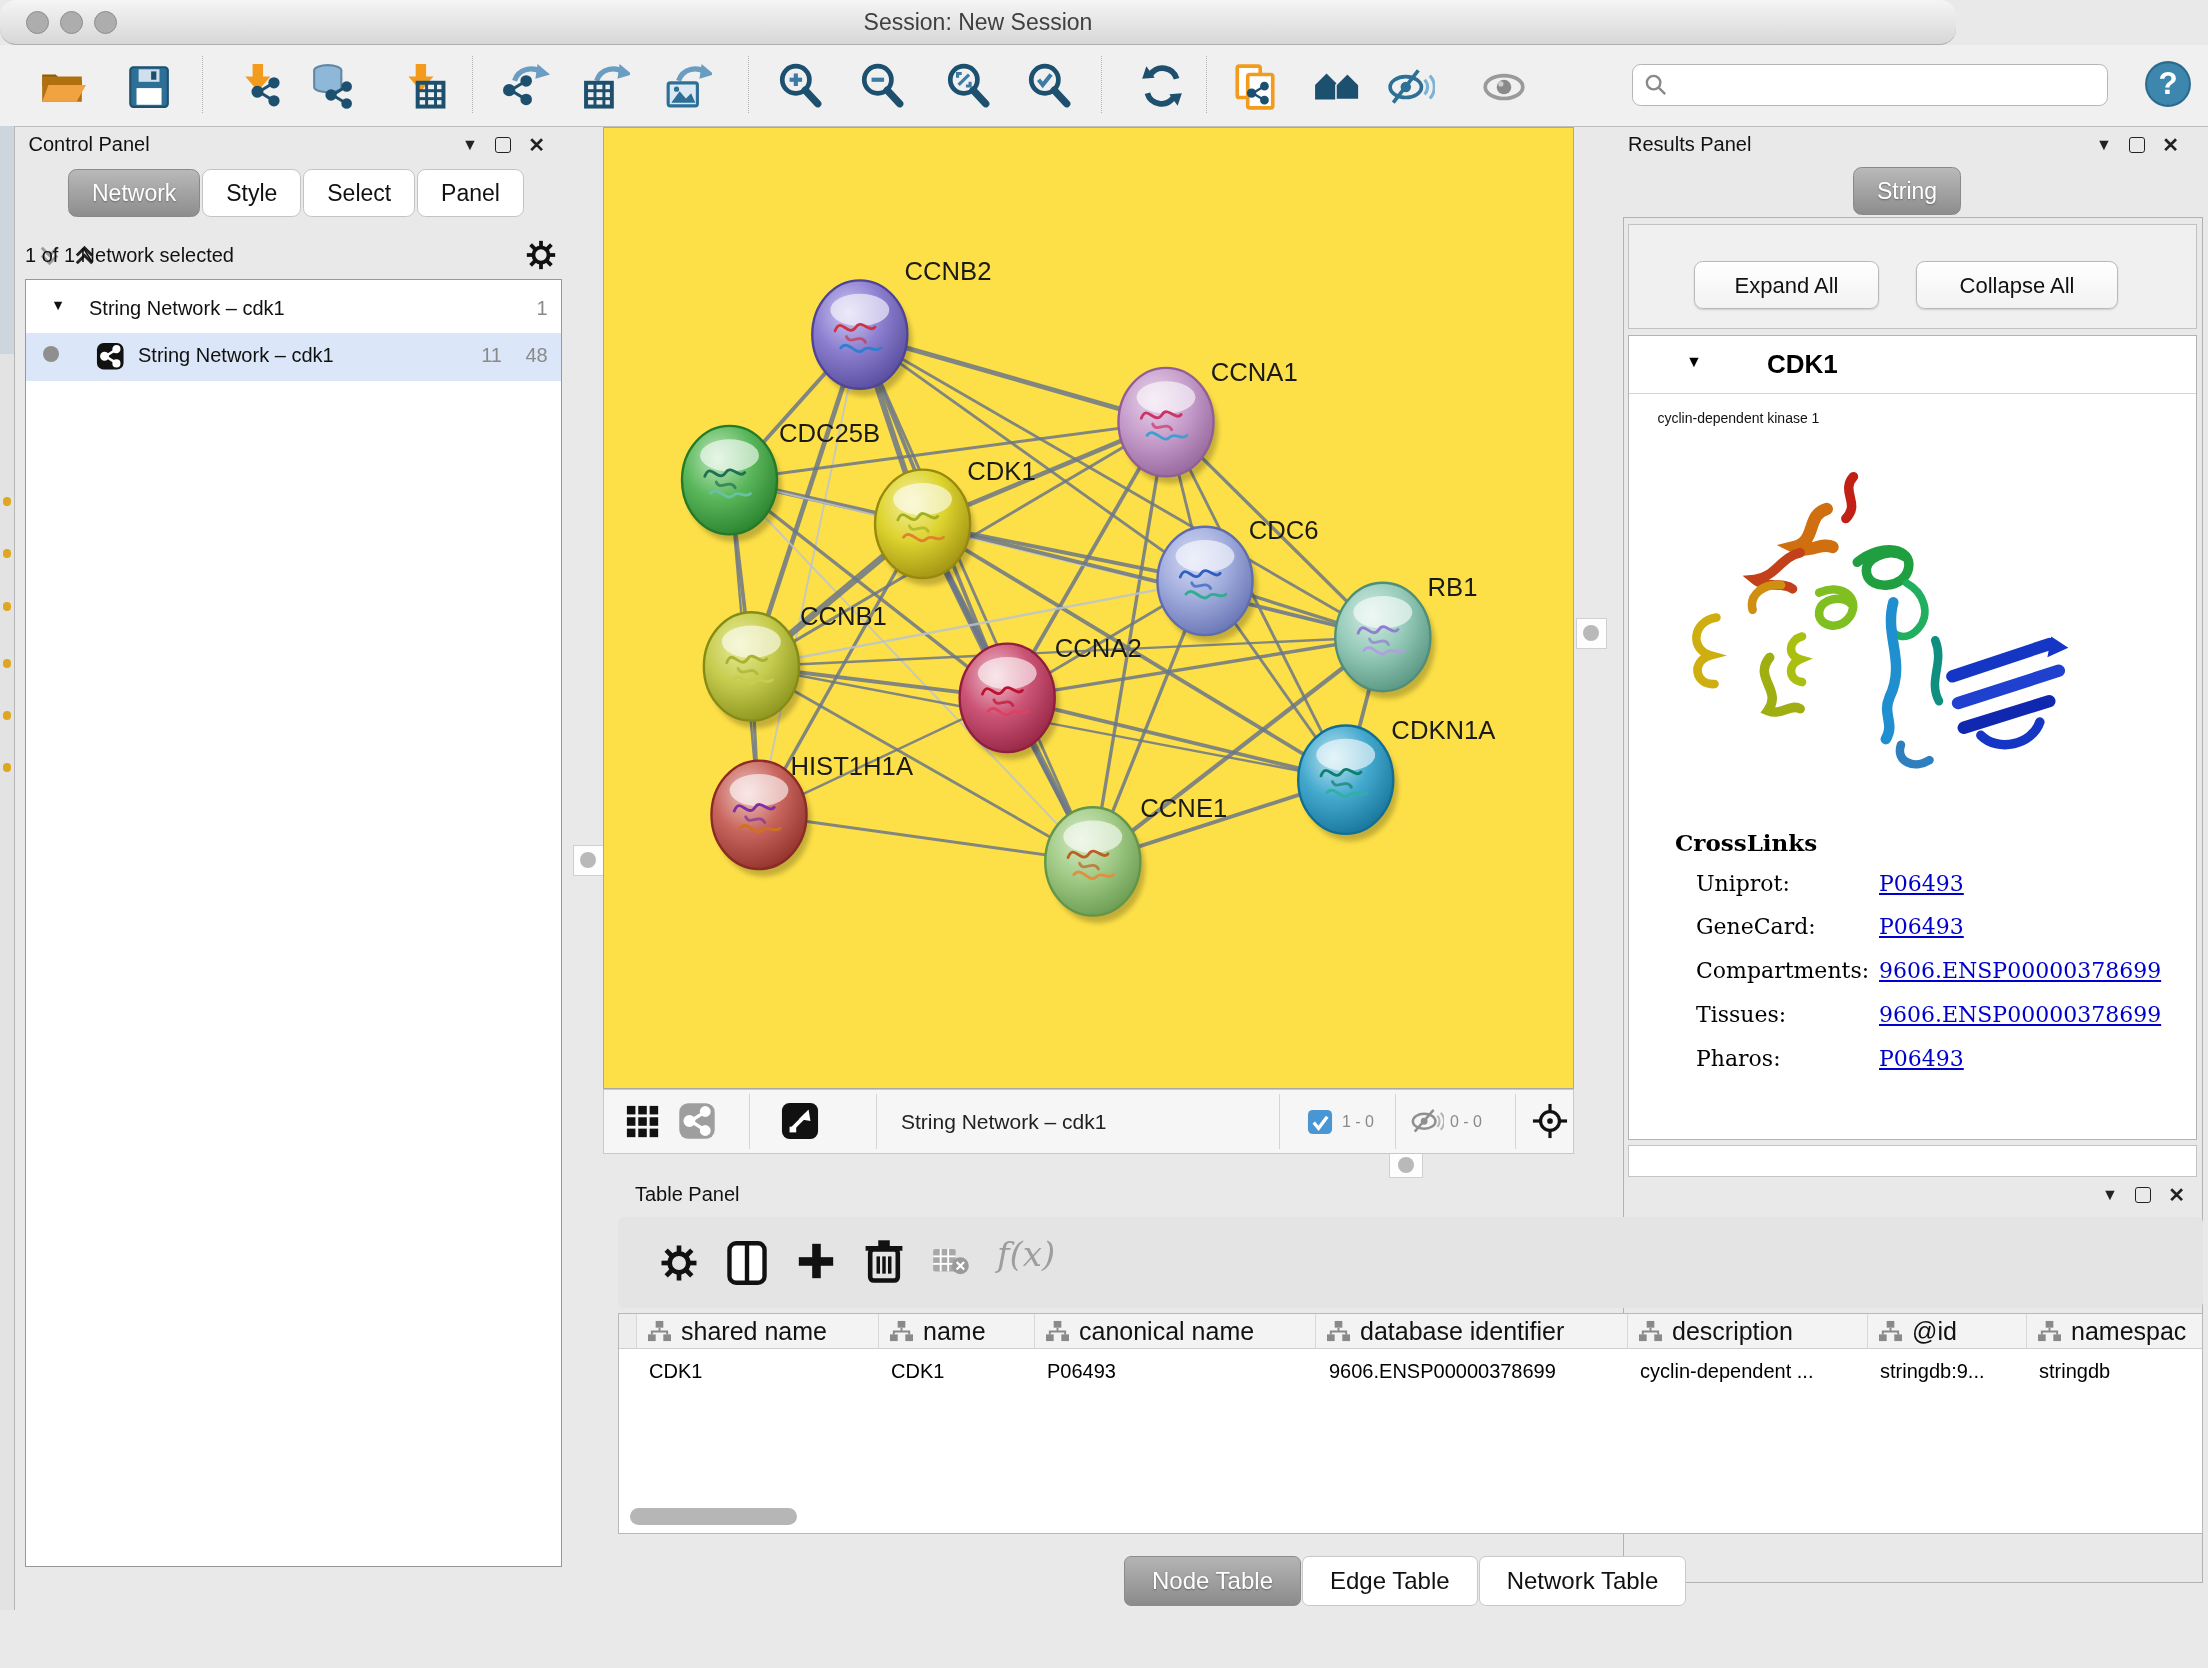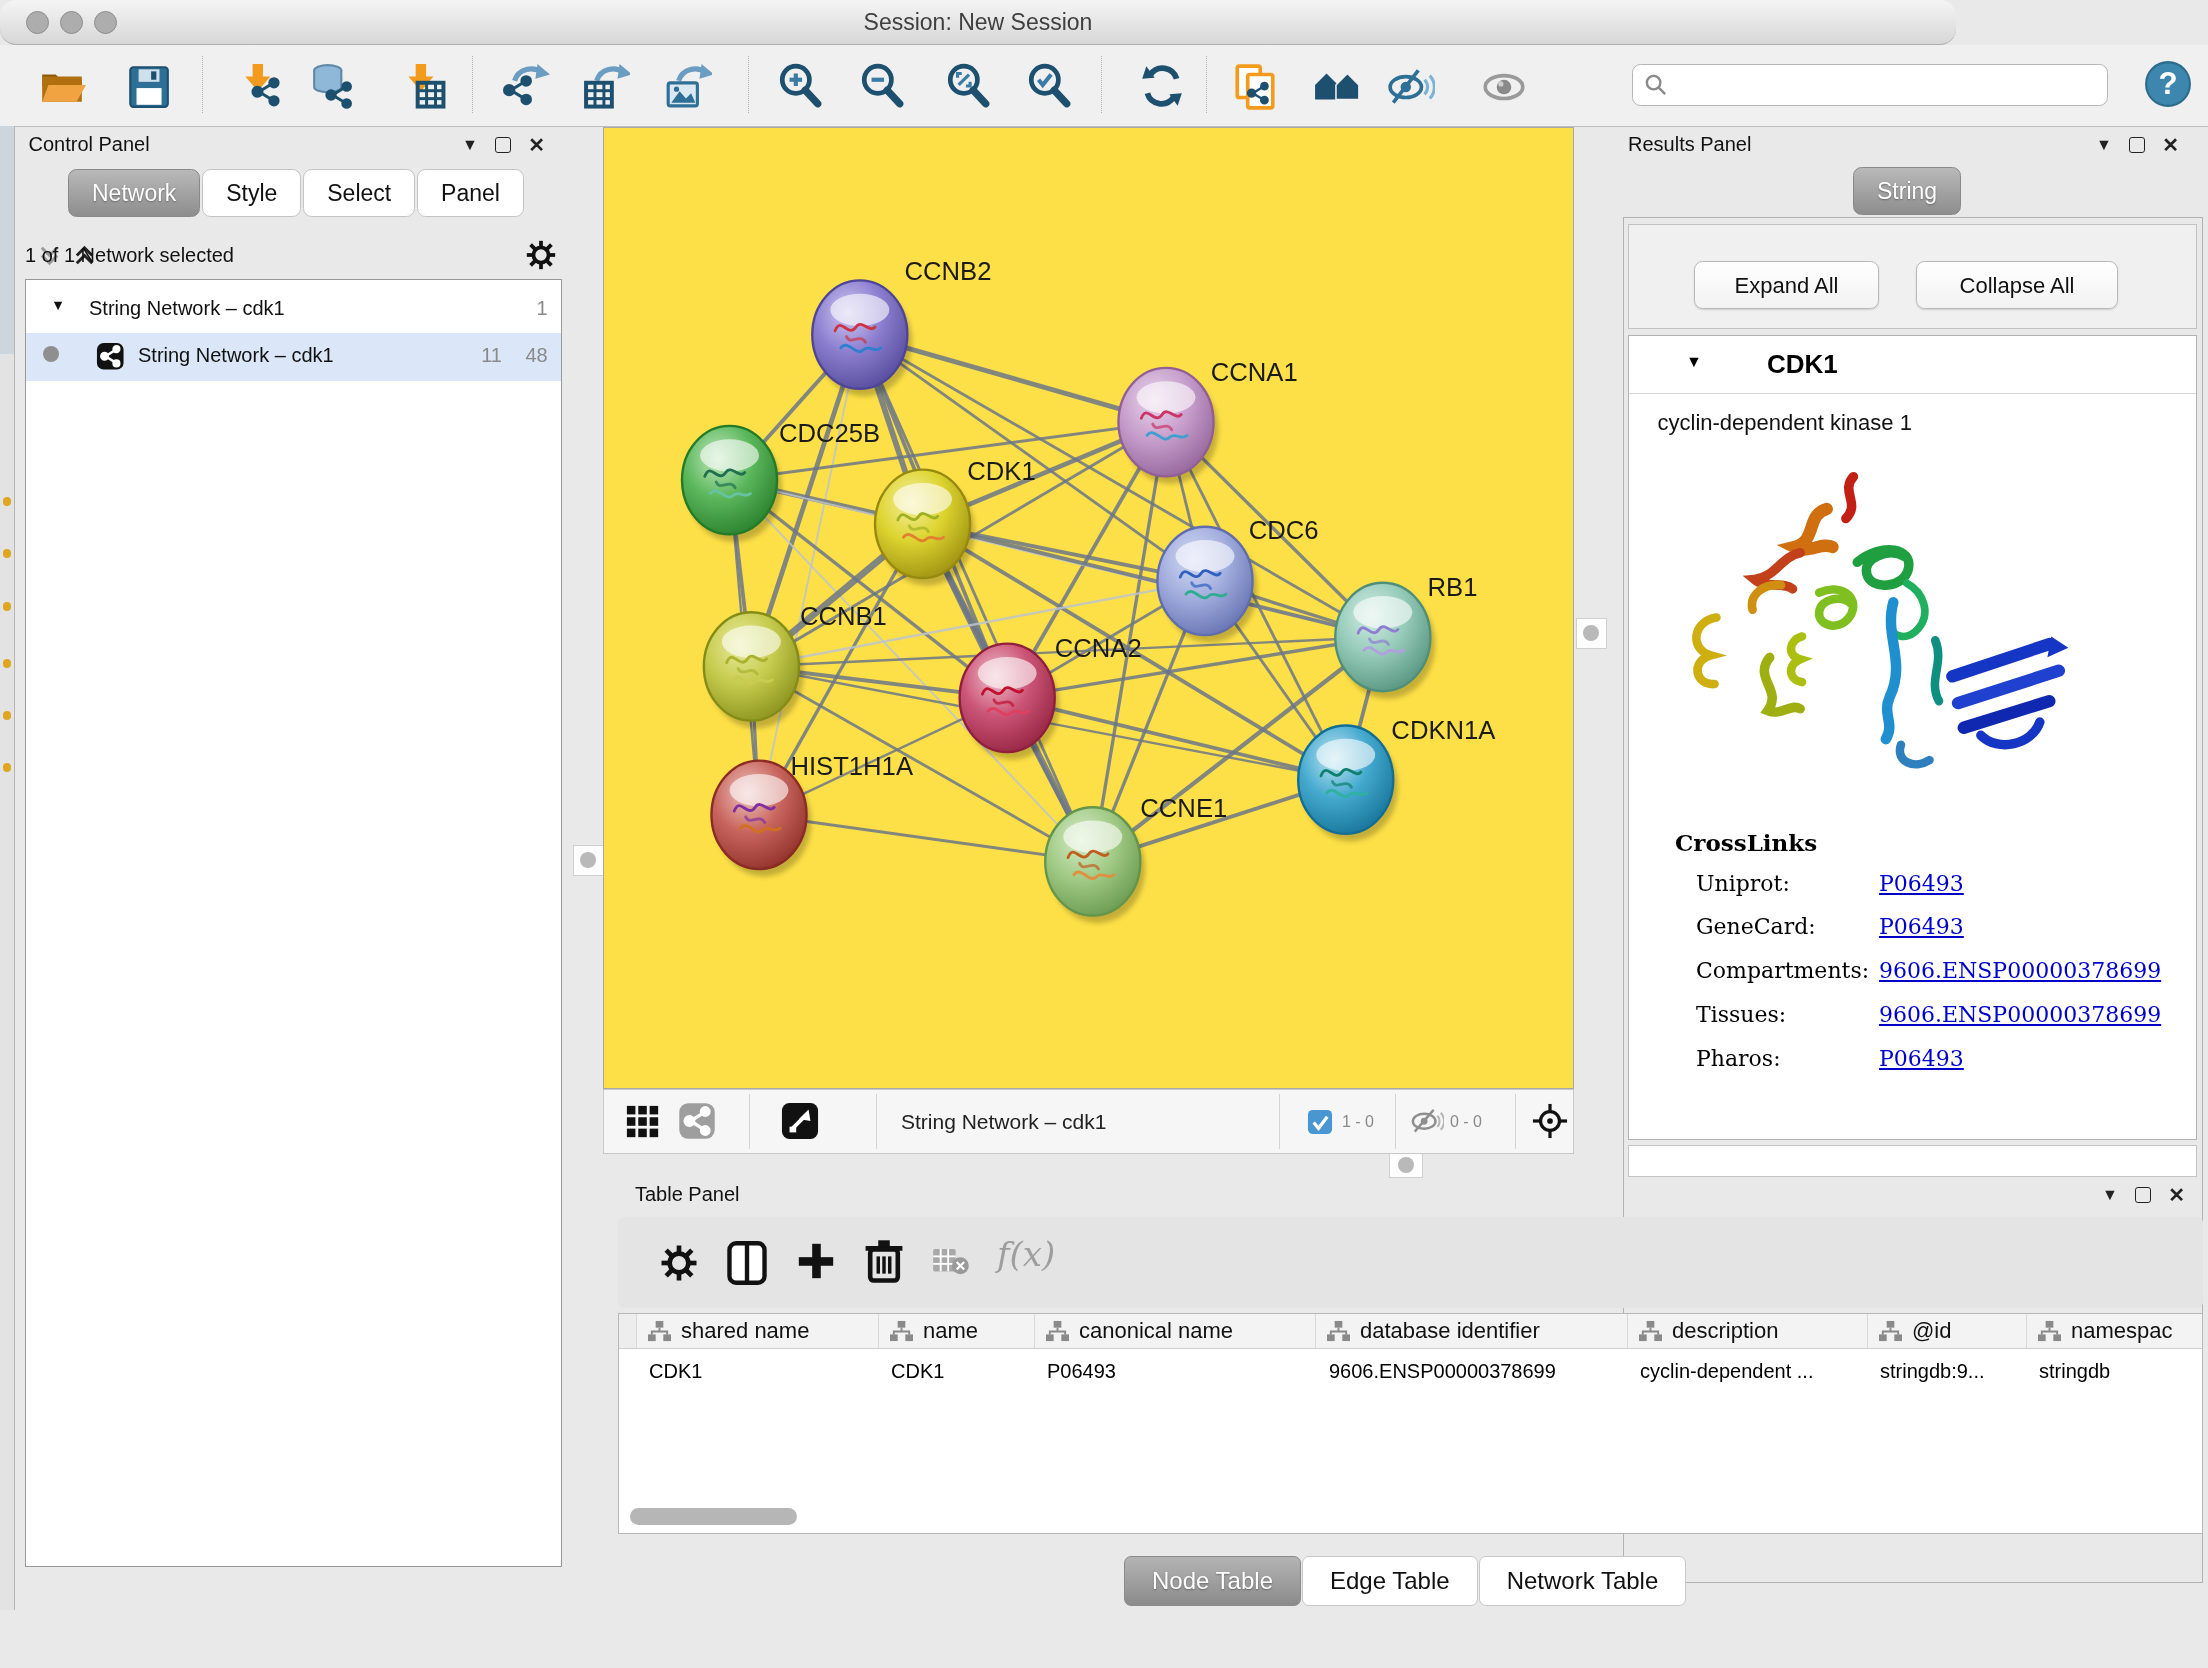--- a/index.html
+++ b/index.html
@@ -61,36 +61,36 @@
   .rp-box{position:absolute;left:1623px;top:217px;width:580px;height:1366px;background:#e9e9e9;
     border:1px solid #b2b2b2;box-sizing:border-box;}
   .rp-expandbox{position:absolute;left:1628px;top:224px;width:569px;height:105px;background:#f0f0f0;
     border:1px solid #c2c2c2;box-sizing:border-box;}
   .rp-btn{position:absolute;top:261px;height:48px;background:linear-gradient(#ffffff,#f2f2f2);
     border:1px solid #b9b9b9;border-radius:8.6px;font-size:22px;color:#111;text-align:center;line-height:46px;
     box-shadow:0 1px 1.9px rgba(0,0,0,.15);}
   .rp-entry{position:absolute;left:1628px;top:335px;width:569px;height:805px;background:#fff;
     border:1px solid #b2b2b2;box-sizing:border-box;}
   .rp-generow{position:absolute;left:0;top:0;width:100%;height:57px;border-bottom:1px solid #d6d6d6;}
-  .rp-desc{position:absolute;left:28.5px;top:74px;font-size:22px;color:#111;}
+  .rp-desc{position:absolute;left:28.5px;top:74px;font-size:14px;color:#111;}
   .xl{font-family:"DejaVu Serif","Liberation Serif",serif;}
   .xl-head{position:absolute;left:46px;top:493px;font-size:23px;font-weight:bold;color:#000;}
   .xl-row{position:absolute;left:67px;width:476px;height:44px;font-size:22px;color:#000;}
   .xl-label{display:inline-block;width:176px;}
   .xl-link{color:#0000cc;text-decoration:underline;}
   .rp-scrollstrip{position:absolute;left:1628px;top:1145px;width:569px;height:32px;background:#fff;
     border:1px solid #c4c4c4;box-sizing:border-box;}
 
   
   .tp-toolbar{position:absolute;left:618px;top:1217px;width:1585px;height:91px;background:#e4e4e4;
     border-radius:5.7px;}
   .tp-table{position:absolute;left:618px;top:1313px;width:1585px;height:221px;background:#fff;
     border:1px solid #b8b8b8;box-sizing:border-box;overflow:hidden;}
   .tp-thead{position:absolute;left:0;top:0;width:100%;height:34px;background:#f3f3f3;border-bottom:1px solid #cfcfcf;}
-  .th-cell{position:absolute;top:0;height:34px;line-height:34px;font-size:22px;color:#111;border-left:1px solid #d8d8d8;}
+  .th-cell{position:absolute;top:0;height:34px;line-height:34px;font-size:25px;color:#111;border-left:1px solid #d8d8d8;}
   .th-lab{margin-left:44px;}
   .td-cell{position:absolute;top:38px;height:38px;line-height:38px;font-size:20px;color:#000;white-space:nowrap;}
   .tp-gutter{position:absolute;left:0;top:0;width:17px;height:100%;background:#ededed;border-right:1px solid #d8d8d8;}
   .hscroll{position:absolute;left:630px;top:1508px;width:167px;height:17px;border-radius:8.6px;background:#b6b6b6;}
   .bt-tabs{position:absolute;left:1124px;top:1556px;height:49px;display:flex;}
   .bt-tab{height:48px;line-height:48px;padding:0 27px;background:#fff;border:1px solid #c9c9c9;
     font-size:24px;color:#111;border-radius:7px;margin-right:1px;}
   .bt-tab.active{background:linear-gradient(#b4b4b4,#8b8b8b);color:#fff;border-color:#8b8b8b;
     text-shadow:0 1px 1.9px rgba(0,0,0,.35);}
 

